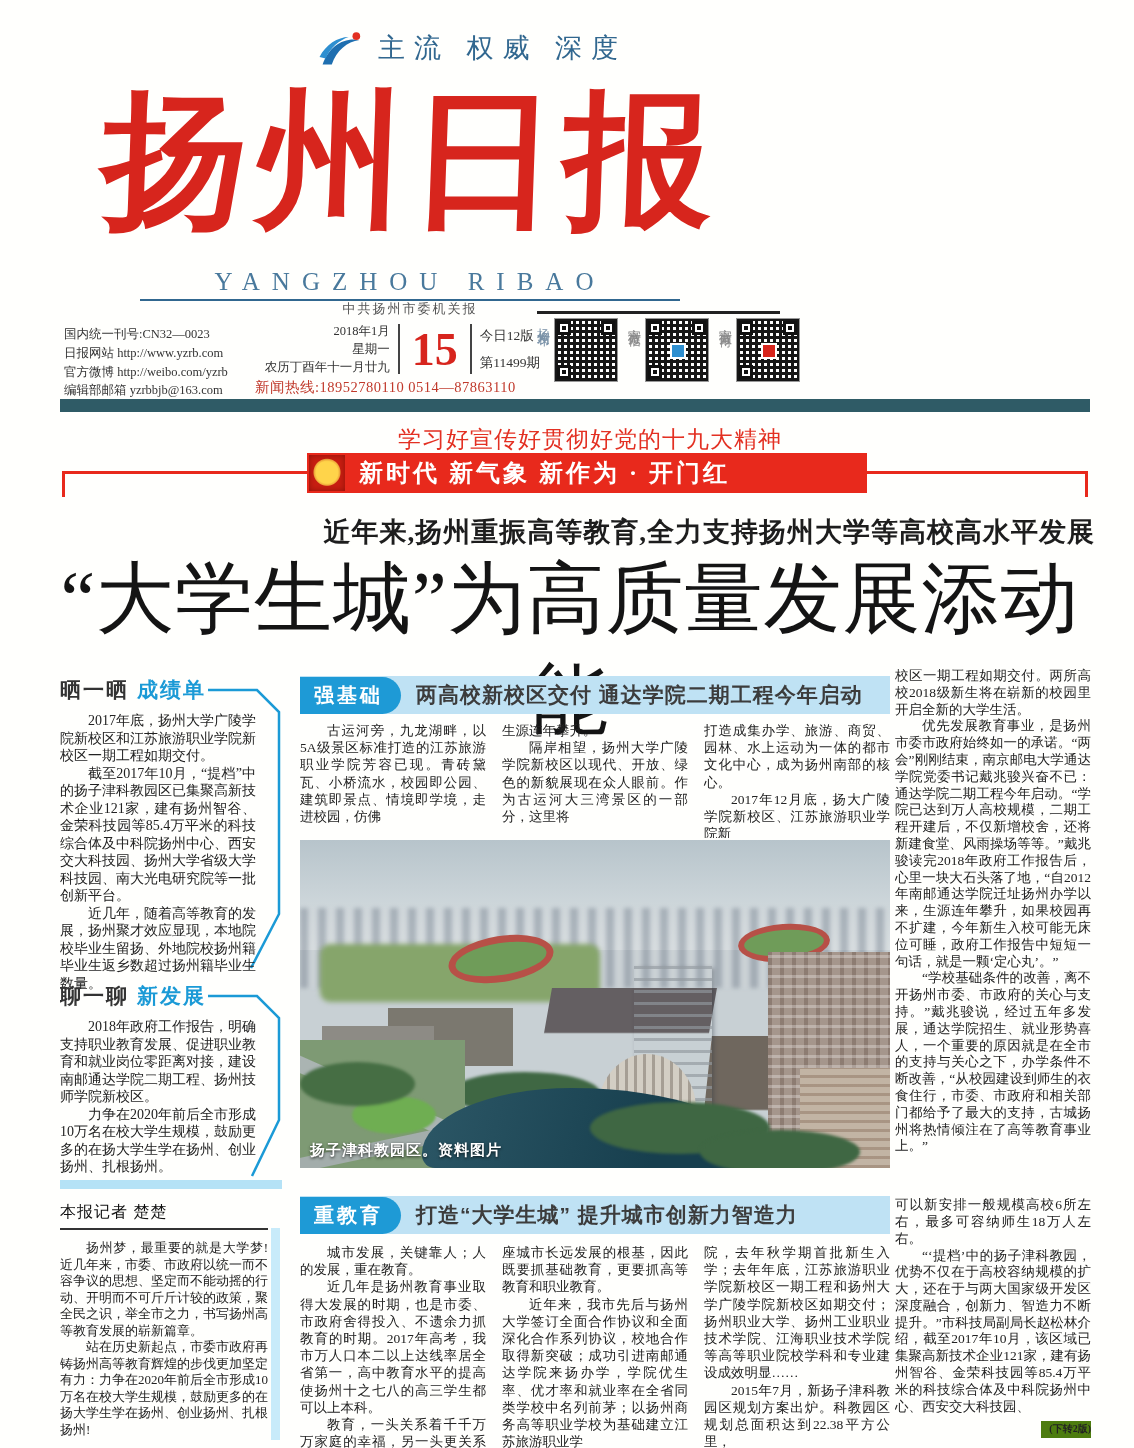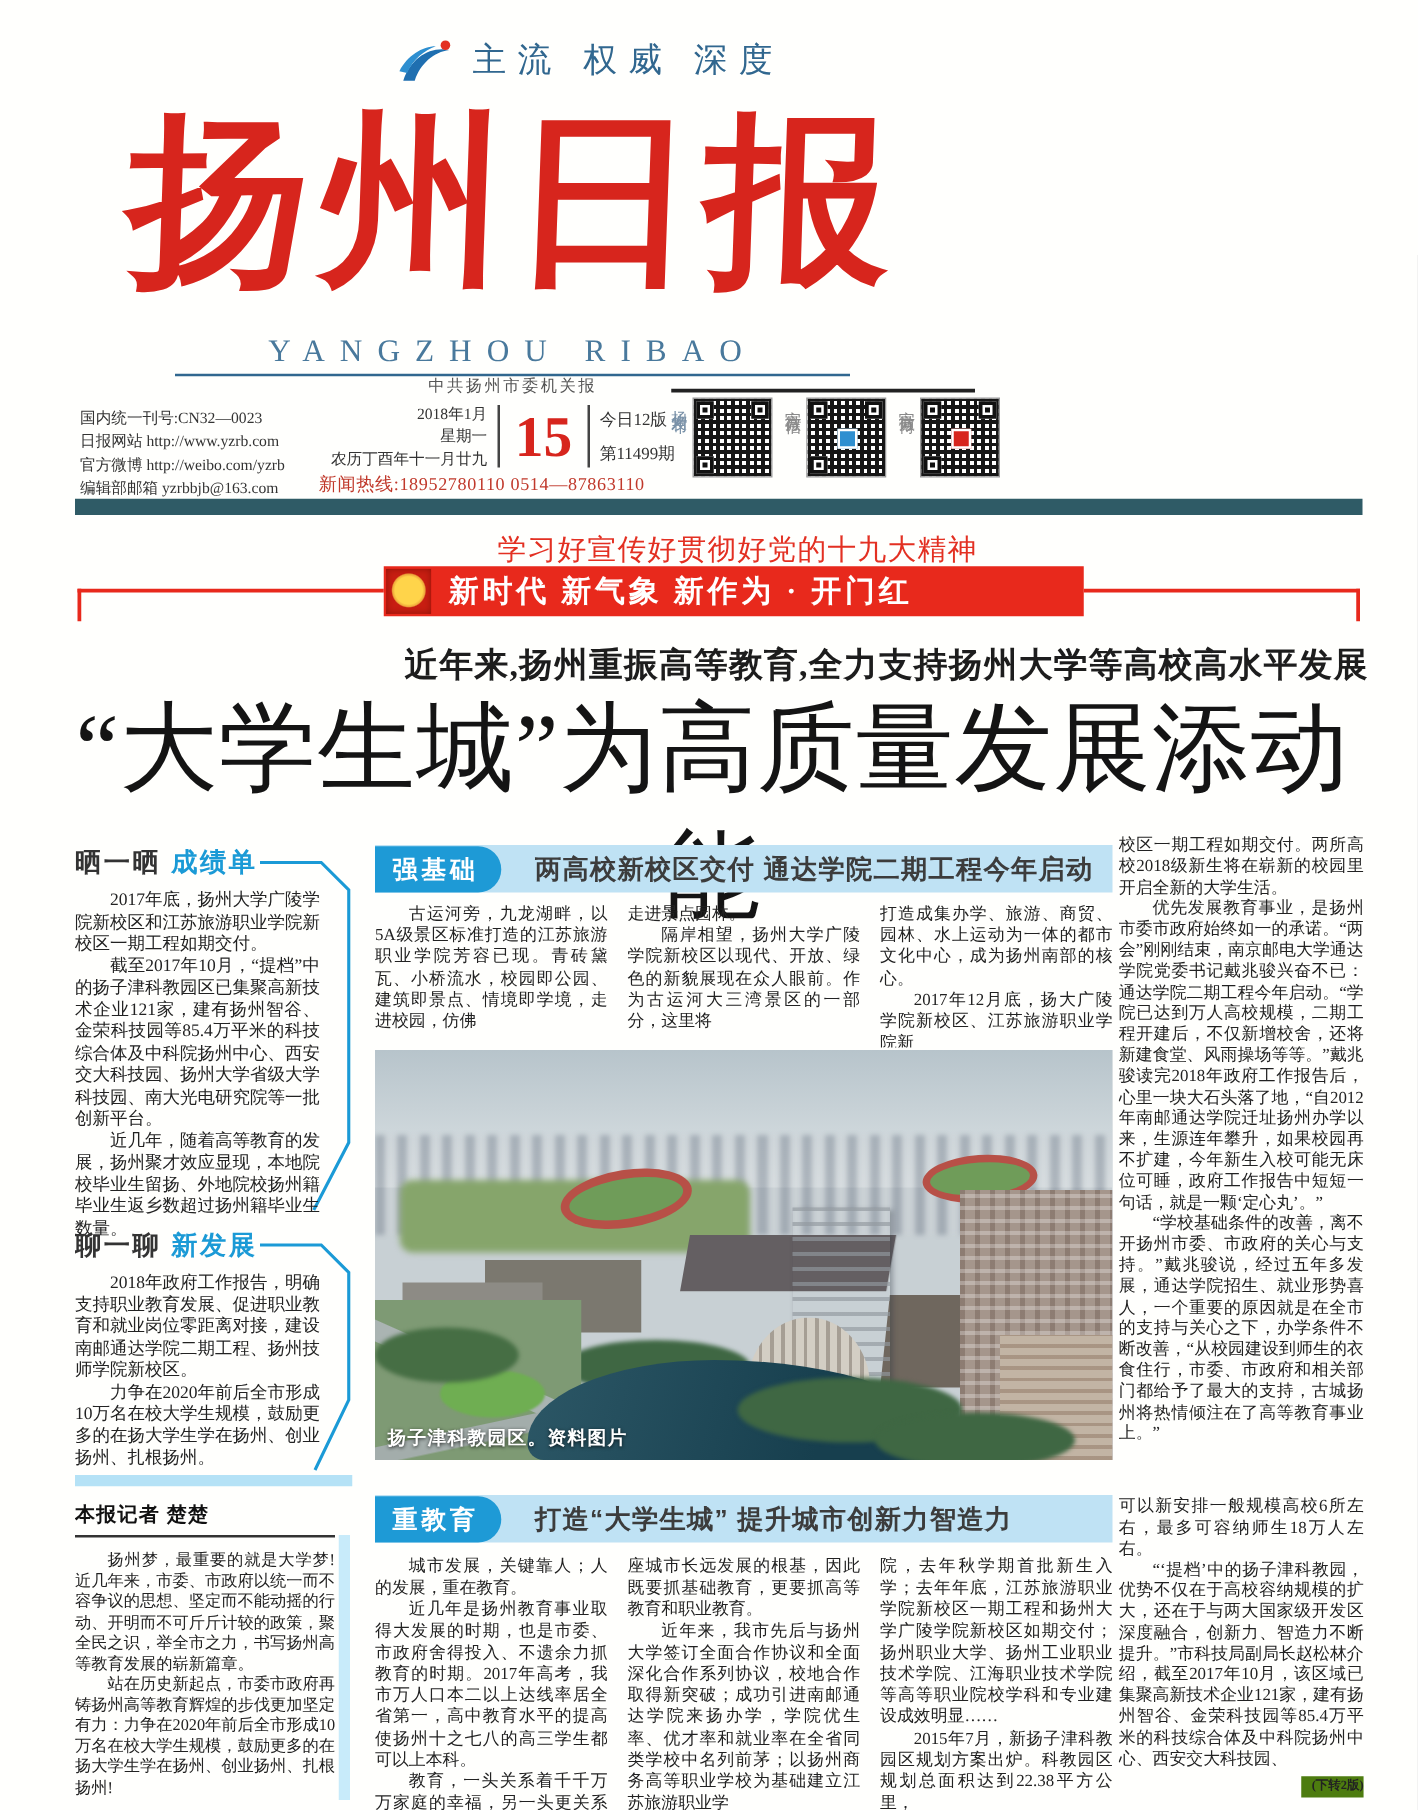--- a/index.html
+++ b/index.html
@@ -50,33 +50,33 @@
             color:#141414;letter-spacing:1px;line-height:1.3;font-family:"Liberation Serif","DejaVu Serif",serif}
   
   .sidebar{position:absolute;left:60px;top:668px;width:222px;height:780px;overflow:hidden}
   .sidebar svg{position:absolute;left:0;top:0;pointer-events:none}
   .sb-h{position:absolute;left:0;font-size:21px;font-weight:bold;letter-spacing:2px;
         font-family:"Liberation Sans","DejaVu Sans",sans-serif;color:#333}
   .sb-h .accent{color:#1b9ad6;margin-left:8px;font-weight:600}
   .sb-paras{position:absolute;left:0;width:222px;padding-right:26px;font-size:14px;line-height:17.5px;text-align:justify;color:#222}
   .sb-paras p{text-indent:2em}
   .thickbar{position:absolute;left:0;top:512px;width:222px;height:9px;background:#b5e2f6}
-  .reporter{position:absolute;left:0;top:534px;font-size:16px;font-weight:bold;
+  .reporter{position:absolute;left:0;top:534px;font-size:16px;font-weight:normal;
             font-family:"Liberation Sans","DejaVu Sans",sans-serif;color:#111;letter-spacing:1px}
   .rep-rule{position:absolute;left:0;top:560px;width:208px;height:2px;background:#333}
   .rep-paras{position:absolute;left:0;top:572px;width:208px;font-size:13px;line-height:16.5px;text-align:justify;color:#222}
   .rep-paras p{text-indent:2em}
   .rep-blue{position:absolute;left:211px;top:560px;width:9px;height:212px;background:#c8ebfa}
   
   .middle{position:absolute;left:300px;top:668px;width:590px;height:780px}
   .secbar{position:absolute;left:0;width:590px;height:38px;background:#bfe2f4;display:flex;align-items:center}
   .badge{background:#1e9ad6;color:#fff;font-size:20px;font-weight:bold;letter-spacing:3px;
          font-family:"Liberation Sans","DejaVu Sans",sans-serif;
          padding:5px 18px 5px 14px;border-radius:0 19px 19px 0}
-  .sec-title{margin-left:27px;font-size:21px;font-weight:bold;color:#3c3c3c;letter-spacing:1px;
+  .sec-title{margin-left:15px;font-size:21px;font-weight:bold;color:#3c3c3c;letter-spacing:1px;
              font-family:"Liberation Sans","DejaVu Sans",sans-serif}
   .cols{position:absolute;left:0;width:590px;display:flex;gap:16px;overflow:hidden}
   .col{flex:1;font-size:13.5px;line-height:17.2px;text-align:justify;color:#222}
   .col p{text-indent:2em}
   .col p.cont{text-indent:0}
   
   .photo{position:absolute;left:0;top:172px;width:590px;height:328px;overflow:hidden;background:#c8d0d4}
   .photo div{position:absolute}
   .ph-sky{left:0;top:0;width:590px;height:110px;background:linear-gradient(#b7c4cb,#dde3e5)}
   .ph-city{left:0;top:68px;width:590px;height:80px;
@@ -240,21 +240,21 @@
   <main class="middle">
     <div class="secbar" style="top:8px">
       <span class="badge">强基础</span>
       <span class="sec-title">两高校新校区交付 通达学院二期工程今年启动</span>
     </div>
     <div class="cols" style="top:54px;height:116px">
       <div class="col">
         <p>古运河旁，九龙湖畔，以5A级景区标准打造的江苏旅游职业学院芳容已现。青砖黛瓦、小桥流水，校园即公园、建筑即景点、情境即学境，走进校园，仿佛</p>
       </div>
       <div class="col">
-        <p class="cont">走进景点园林。</p>
+        <p class="cont">生源连年攀升。</p>
         <p>隔岸相望，扬州大学广陵学院新校区以现代、开放、绿色的新貌展现在众人眼前。作为古运河大三湾景区的一部分，这里将</p>
       </div>
       <div class="col">
         <p class="cont">打造成集办学、旅游、商贸、园林、水上运动为一体的都市文化中心，成为扬州南部的核心。</p>
         <p>2017年12月底，扬大广陵学院新校区、江苏旅游职业学院新</p>
       </div>
     </div>
 
     <div class="photo">
       <div class="ph-sky"></div>

